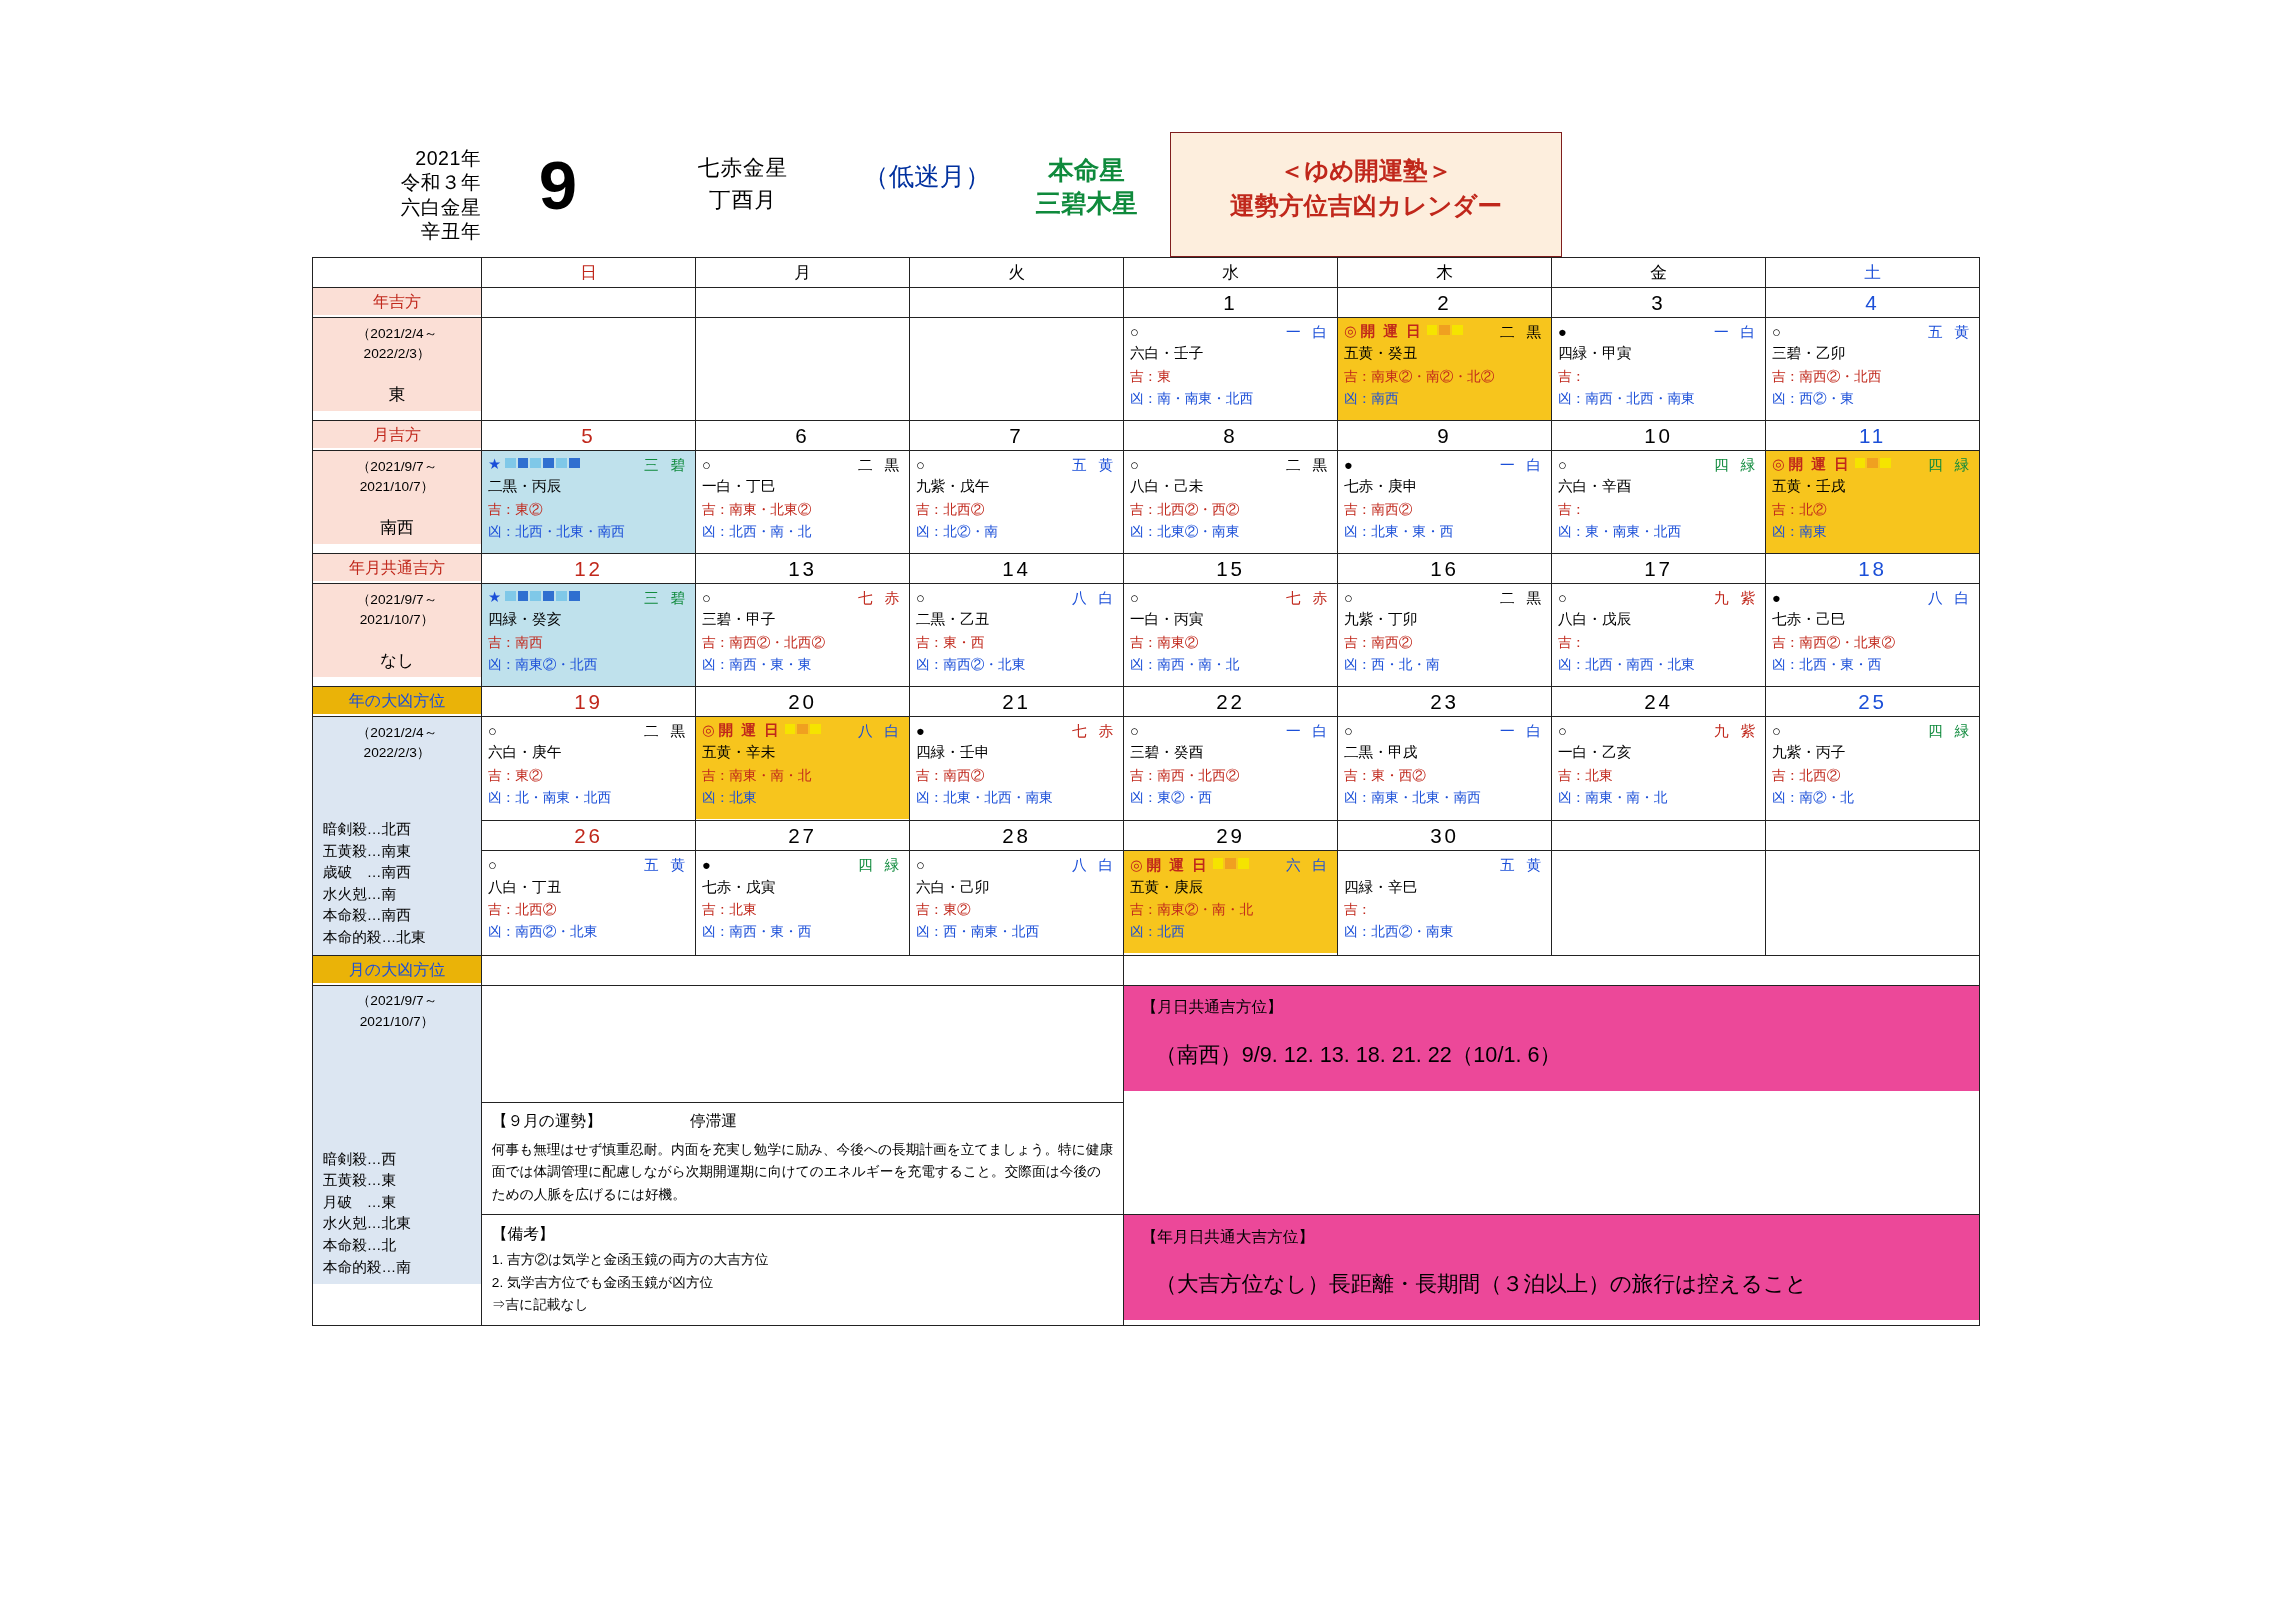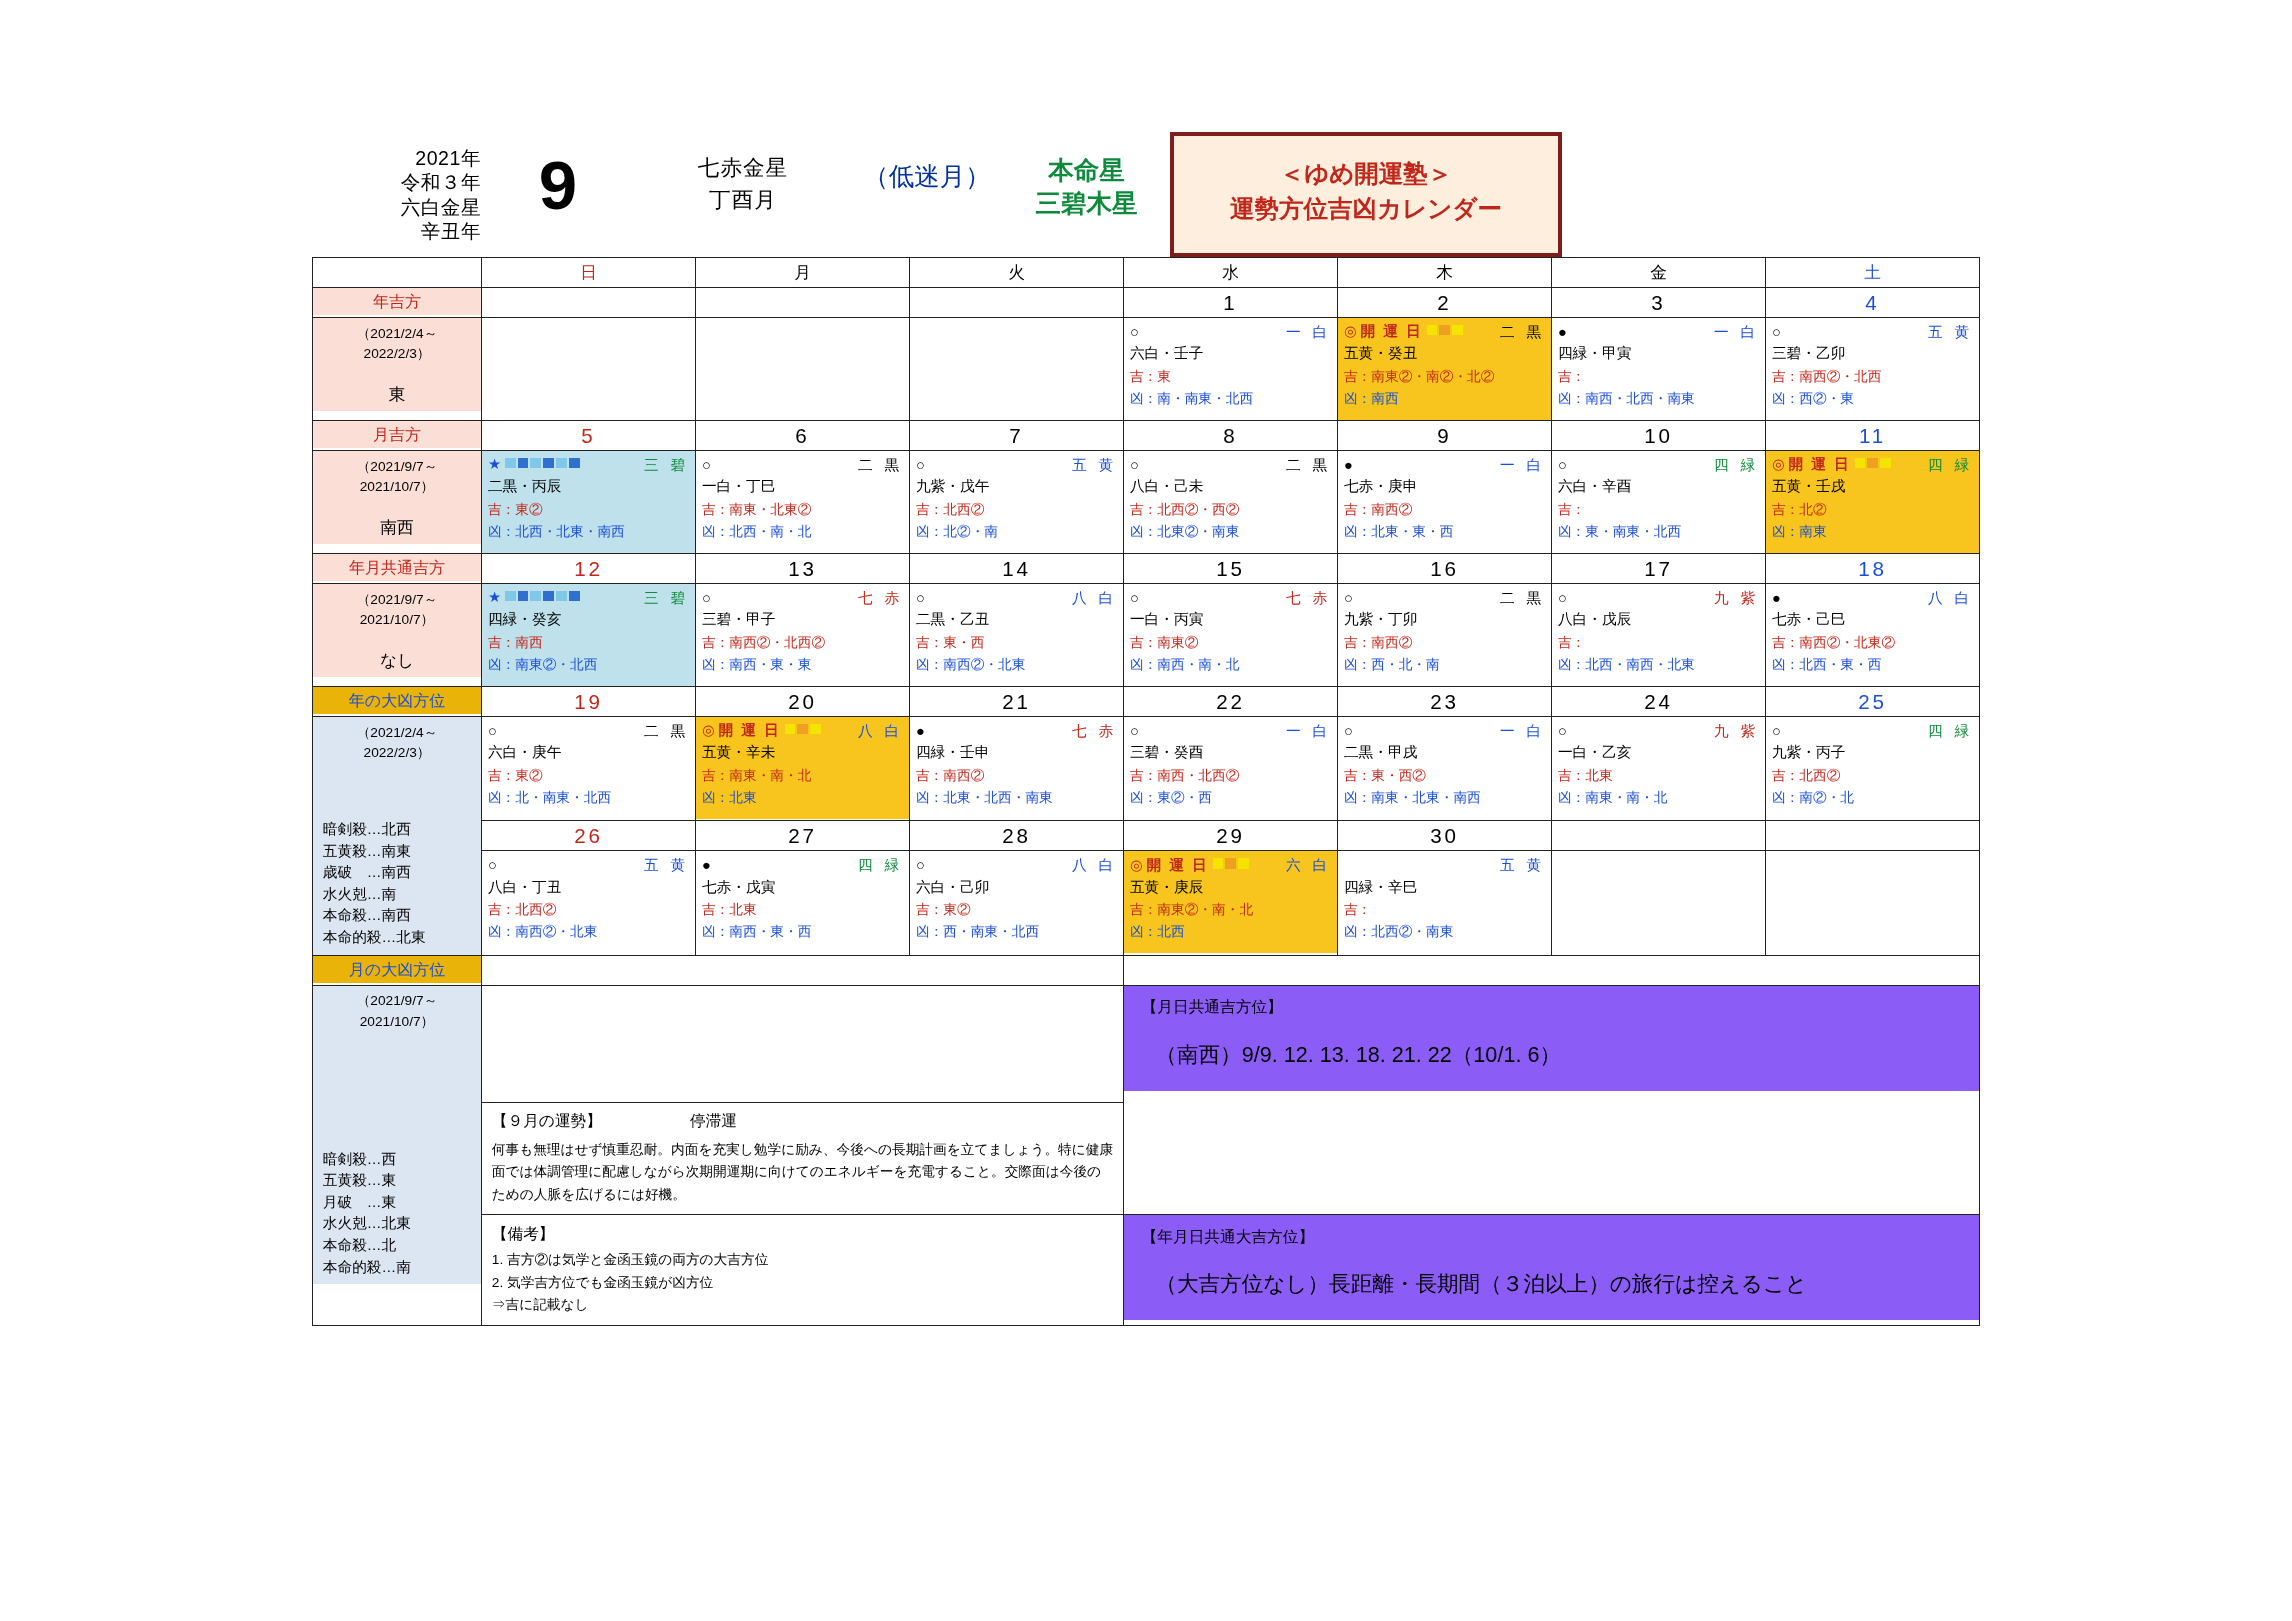--- a/index.html
+++ b/index.html
@@ -33,21 +33,21 @@
   .hdr-paren {
     width: 152px; text-align: center; font-size: 25.5px; color: #00309e;
     padding-top: 27.4px;
     font-family: Liberation Mono, monospace;
   }
   .hdr-honmei {
     width: 167px; text-align: center; color: #0f8a3c; font-weight: bold;
     font-size: 25.5px; line-height: 33px; padding-top: 21.6px;
   }
   .hdr-title {
-    width: 392px; background: #fdeedd; border: 4px solid #7f1d1d;
+    width: 392px; background: #fdeedd; border: 1px solid #7f1d1d;
     text-align: center; color: #c0271b; font-weight: bold;
     font-size: 24.5px; line-height: 35px; padding-top: 19.6px;
   }
   .hdr-legend {
     flex: 1; font-size: 13.7px; line-height: 18.6px; padding-left: 25.5px; padding-top: 5.9px;
   }
   .hdr-legend .l-title { font-size: 13.7px; }
   .hdr-legend .l-blue { color: #1b4fd8; }
   
   table.cal { border-collapse: collapse; width: 1666px; table-layout: fixed; }
@@ -89,21 +89,21 @@
   .b-lb { background: #7fc8e8; }
   .nine { font-size: 14.7px; letter-spacing: 3.9px; }
   .nine.black { color: #000; }
   .nine.red { color: #c0271b; }
   .nine.blue { color: #1b4fd8; }
   .nine.green { color: #0f8a3c; margin-left: 35px; }
   .eto { font-size: 14.7px; line-height: 23.5px; }
   .kichi { color: #c0271b; font-size: 13.7px; line-height: 21.6px; }
   .kyo { color: #1b4fd8; font-size: 13.7px; line-height: 21.6px; }
   .note-body { font-size: 13.7px; line-height: 22.5px; }
-  .bigpink { background: #8b5cf6; padding: 11.8px 17.6px; }
+  .bigpink { background: #ec4899; padding: 11.8px 17.6px; }
   .bigpink .t { font-size: 15.7px; }
   .bigpink .v { font-size: 21.6px; padding: 21.6px 0 9.8px 13.7px; }
   .fortune-cell { padding: 7.8px 9.8px; font-size: 13.7px; line-height: 22.5px; }
   .fortune-title { display: flex; gap: 88px; font-size: 15.7px; margin-bottom: 5.9px; }
   .remark-title { font-size: 15.7px; margin-bottom: 3.9px; }
 </style>
 </head>
 <body>
 
 <div class="page">

